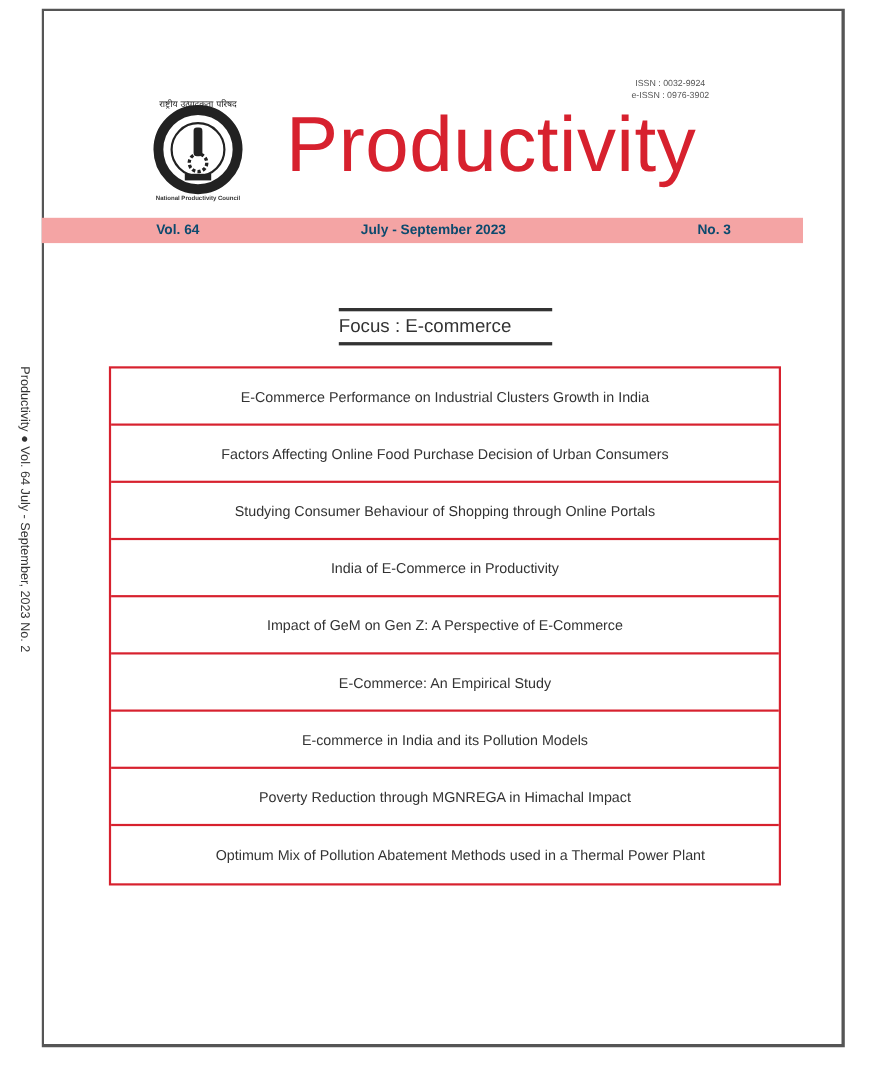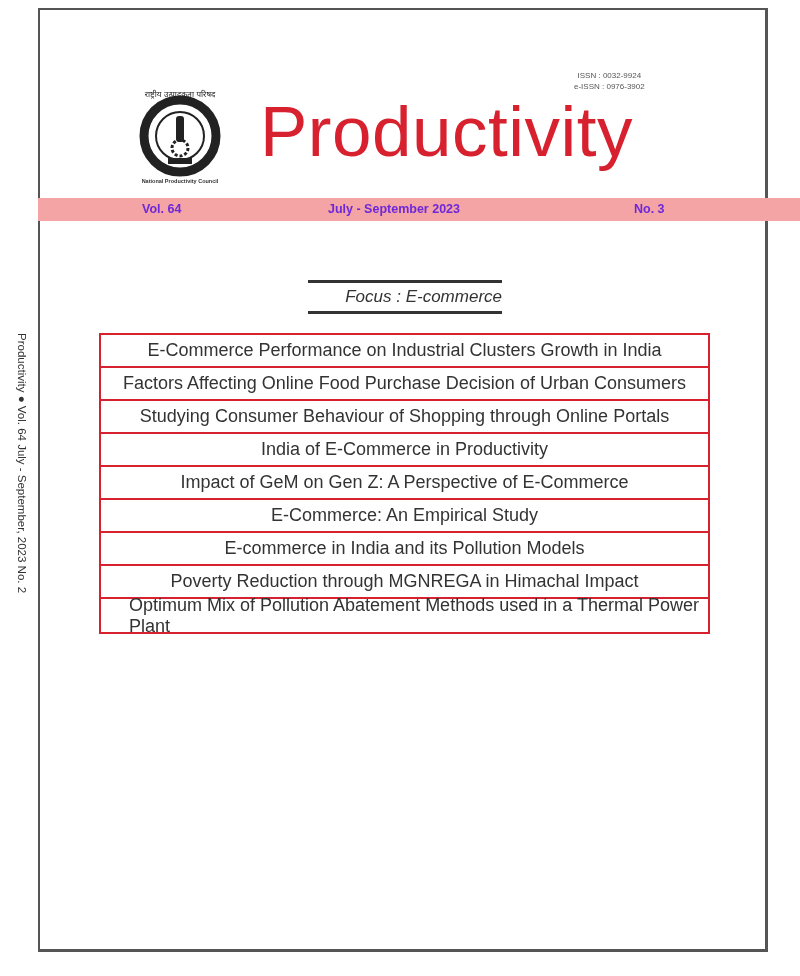--- a/index.html
+++ b/index.html
@@ -5,25 +5,25 @@
   html, body { margin:0; padding:0; background:#fff; }
   body { width:800px; height:976px; position:relative; overflow:hidden; font-family:"Liberation Sans", sans-serif; }
   .frame { position:absolute; left:38px; top:8px; width:730px; height:944px; border:2px solid #555; border-right-width:3px; border-bottom-width:3px; box-sizing:border-box; }
   .spine { position:absolute; left:8px; top:333px; width:20px; height:320px; }
   .spine-text { position:absolute; left:20px; top:0; transform-origin:0 0; transform:rotate(90deg); white-space:nowrap; font-size:11.5px; color:#333; }
   .logo { position:absolute; left:118px; top:86px; width:124px; height:100px; }
   .logo svg { display:block; }
   .logo-caption { position:absolute; left:0; top:92px; width:124px; text-align:center; font-size:5.5px; font-weight:bold; color:#333; }
   .issn { position:absolute; left:574px; top:70px; font-size:8px; color:#555; line-height:11px;text-align:center; }
   .title { position:absolute; left:260px; top:96px; font-size:71px; font-weight:normal; color:#d7212e; letter-spacing:0.5px; line-height:1; }
-  .band { position:absolute; left:38px; top:198px; width:762px; height:23px; background:#f4a4a4; font-size:12.5px; font-weight:bold; color:#6d28d9; }
+  .band { position:absolute; left:38px; top:198px; width:692px; height:23px; background:#f4a4a4; font-size:12.5px; font-weight:bold; color:#0c4a6e; }
   .band span { position:absolute; top:4px; }
-  .focus { position:absolute; left:308px; top:280px; width:194px; height:34px; border-top:3px solid #333; border-bottom:3px solid #333; box-sizing:border-box; text-align:right; font-size:17px; color:#333; line-height:28px;font-style:italic; }
+  .focus { position:absolute; left:308px; top:280px; width:194px; height:34px; border-top:3px solid #333; border-bottom:3px solid #333; box-sizing:border-box; text-align:left; font-size:17px; color:#333; line-height:28px; }
   .toc { position:absolute; left:99px; top:333px; width:611px; border:2px solid #d7212e; box-sizing:border-box; }
-  .toc-row { height:33px; border-bottom:2px solid #d7212e; box-sizing:border-box; display:flex; align-items:center; justify-content:center; font-size:18px; color:#333; }
+  .toc-row { height:52px; border-bottom:2px solid #d7212e; box-sizing:border-box; display:flex; align-items:center; justify-content:center; font-size:13px; color:#333; }
   .toc-row:last-child { border-bottom:none;margin-left:28px; }
 </style>
 </head>
 <body>
 
 <div class="frame"></div>
 
 <div class="spine">
   <div class="spine-text">Productivity  ●  Vol. 64  July - September, 2023  No. 2</div>
 </div>

